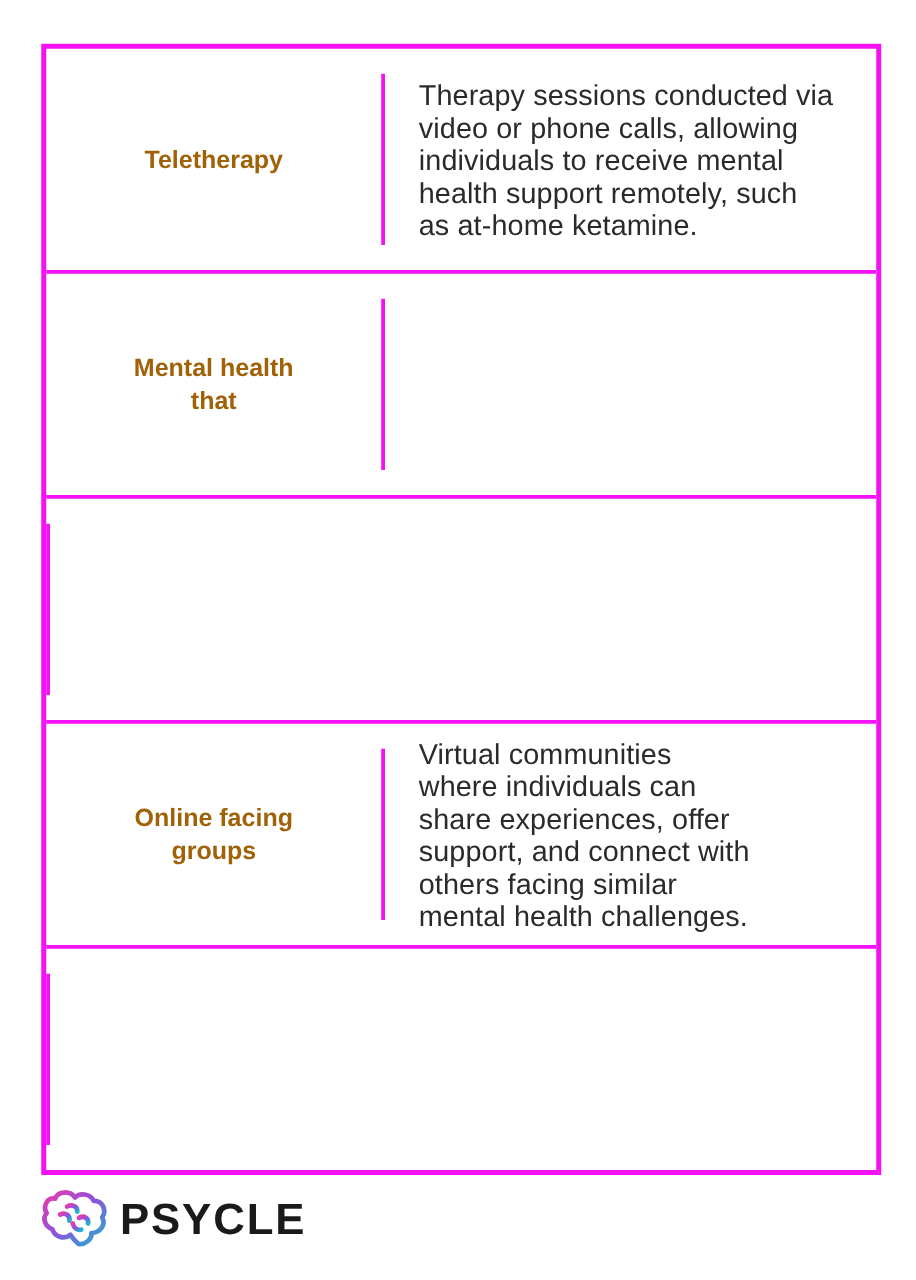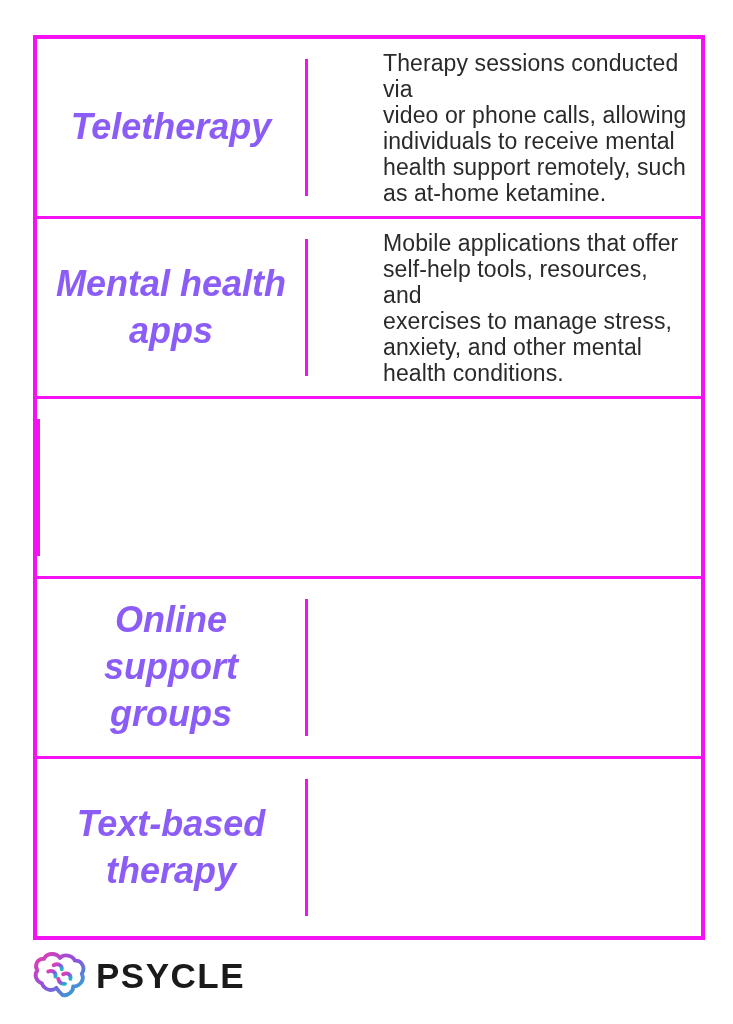--- a/index.html
+++ b/index.html
@@ -30,24 +30,23 @@
   .cell-title {
     width: 268px;
     flex: 0 0 268px;
     display: flex;
     align-items: center;
     justify-content: center;
     text-align: center;
     padding: 0 14px;
   }
   .title-text {
-    color: #8b5cf6;
-    font-size: 36px;
+    color: #a16207;
+    font-size: 20px;
     font-weight: 700;
-    font-style: italic;
     line-height: 1.3;
     white-space: pre-line;
   }
   .divider {
     width: 3px;
     flex: 0 0 3px;
     background: #F411F4;
     margin: 20px 0;
   }
   .cell-desc {
@@ -55,21 +54,20 @@
     display: flex;
     align-items: center;
     padding: 10px 10px 10px 27px;
   }
   .desc-text {
     color: #2A2A2A;
     font-size: 23px;
     line-height: 26px;
     white-space: pre-line;
     letter-spacing: 0.1px;
-    margin-left: 48px;
   }
   .footer {
     position: absolute;
     left: 31px; top: 946px;
     display: flex;
     align-items: center;
     gap: 7px;
   }
   .brain-wrap {
     width: 58px; height: 62px;
@@ -101,49 +99,46 @@
 video or phone calls, allowing
 individuals to receive mental
 health support remotely, such
 as at-home ketamine.</div>
     </div>
   </div>
 
   <div class="row">
     <div class="cell-title">
       <div class="title-text">Mental health
-apps</div>
+that</div>
     </div>
     <div class="divider"></div>
-    <div class="cell-desc">
-      <div class="desc-text">Mobile applications that offer
-self-help tools, resources, and
-exercises to manage stress,
-anxiety, and other mental
-health conditions.</div>
-    </div>
   </div>
 
   <div class="row">
     <div class="divider"></div>
   </div>
 
   <div class="row">
     <div class="cell-title">
-      <div class="title-text">Online support
+      <div class="title-text">Online facing
 groups</div>
     </div>
     <div class="divider"></div>
+    <div class="cell-desc">
+      <div class="desc-text">Virtual communities
+where individuals can
+share experiences, offer
+support, and connect with
+others facing similar
+mental health challenges.</div>
+    </div>
   </div>
 
   <div class="row">
-    <div class="cell-title">
-      <div class="title-text">Text-based
-therapy</div>
-    </div>
     <div class="divider"></div>
   </div>
 
 </div>
 
 <div class="footer">
   <span class="brain-wrap">
     <svg width="58" height="62" viewBox="0 0 64 68">
       <defs>
         <linearGradient id="brainGrad" x1="0%" y1="0%" x2="100%" y2="100%">

